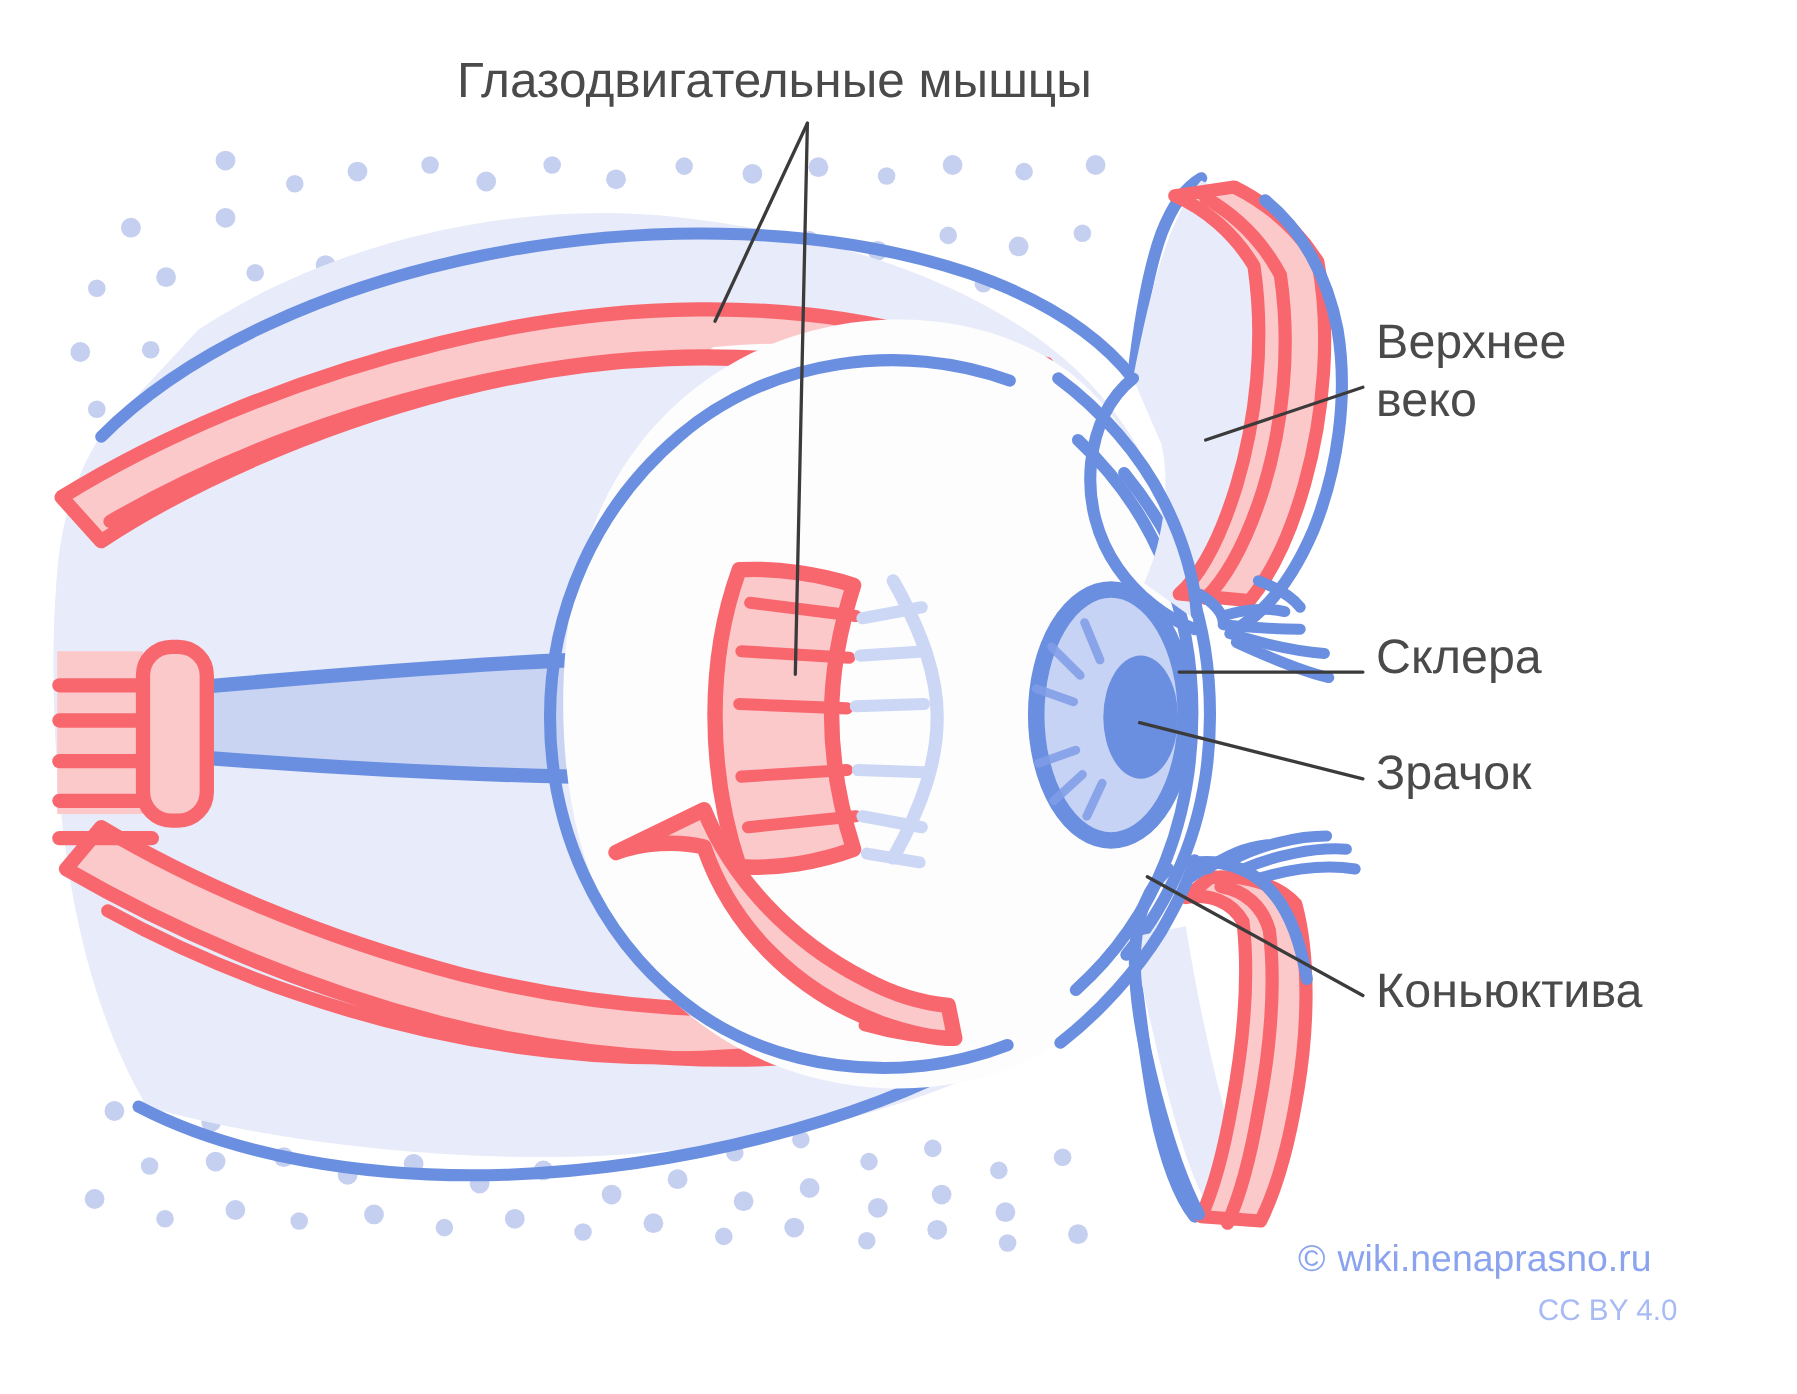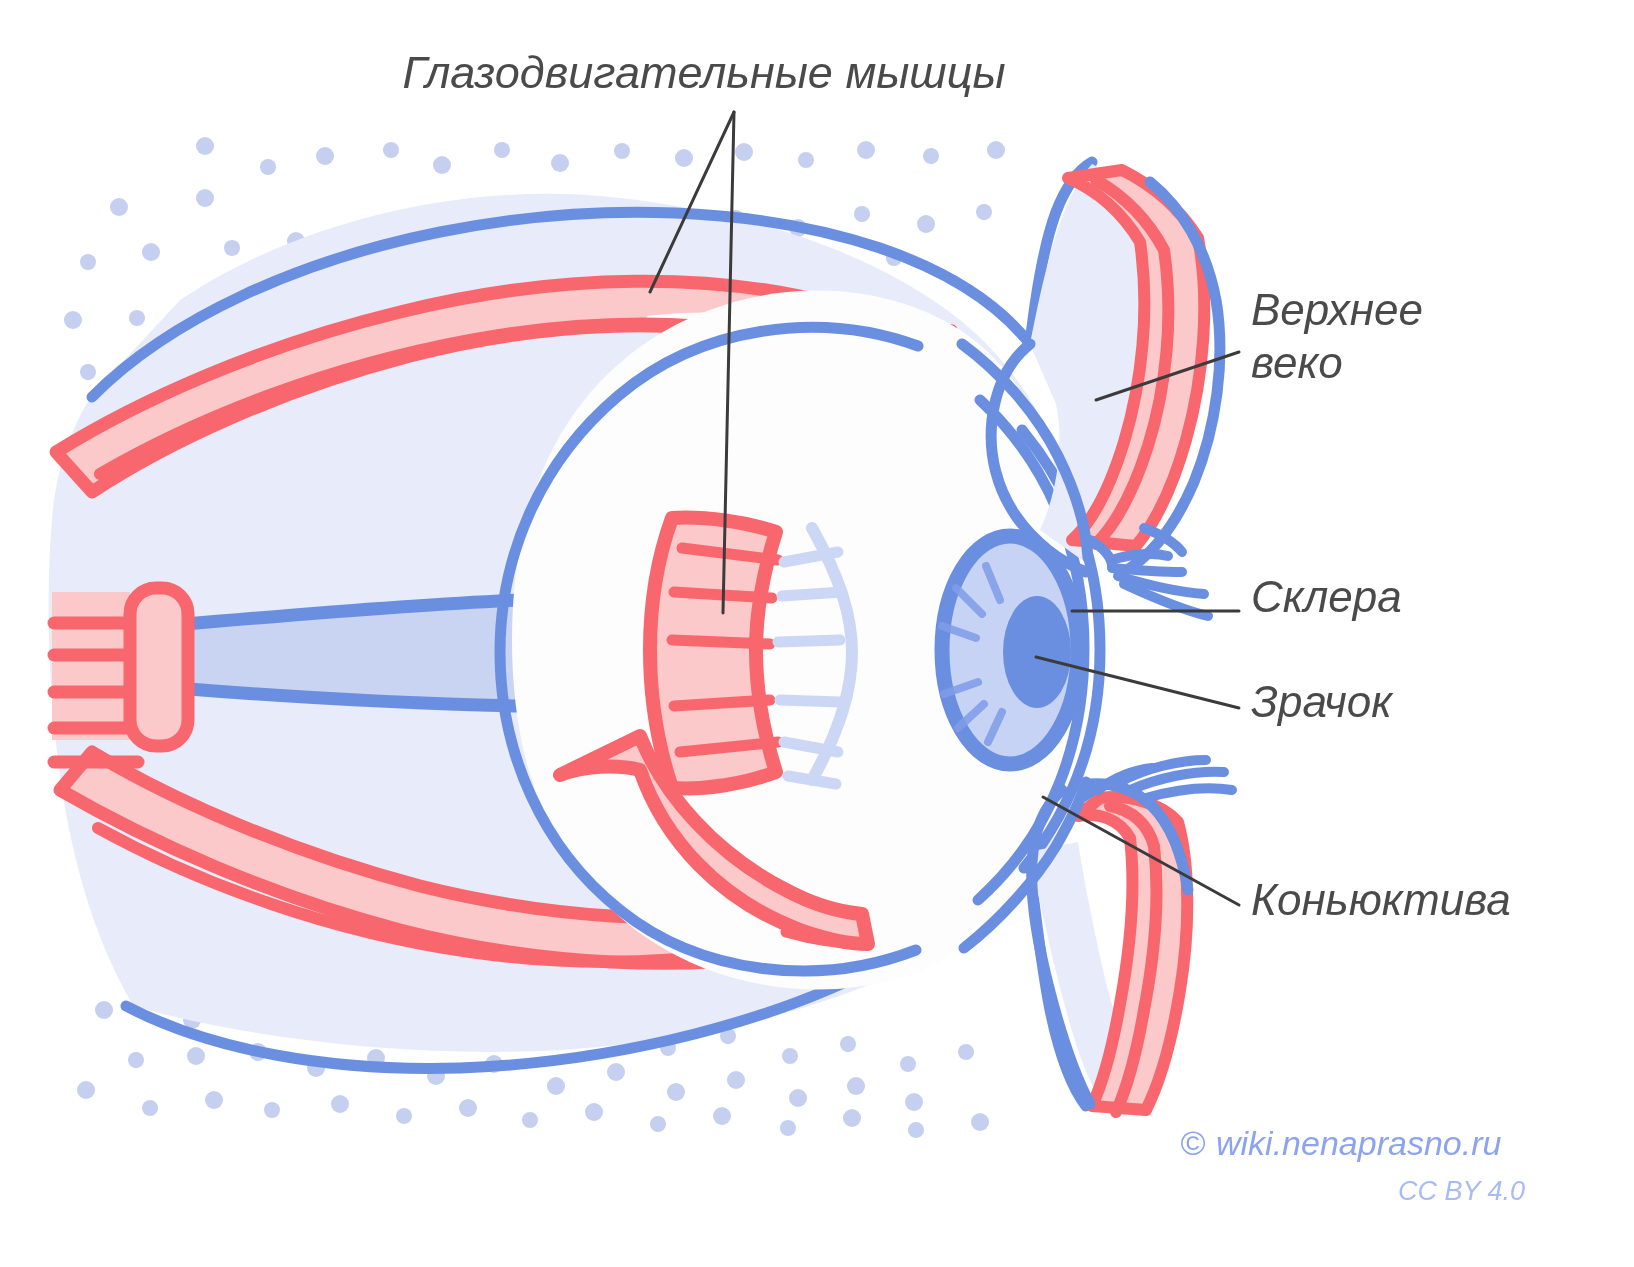--- a/index.html
+++ b/index.html
@@ -13,21 +13,20 @@
     height: 1267px;
     position: relative;
     overflow: hidden;
     font-family: "Liberation Sans", "DejaVu Sans", sans-serif;
   }
   #diagram-root {
     position: absolute;
     inset: 0;
     width: 1328px;
     height: 1267px;
-    font-style: italic;
   }
   svg#eye-svg {
     display: block;
     width: 1634px;
     height: 1267px;
   }
   .lbl {
     fill: #4a4a4a;
     font-family: "Liberation Sans", "DejaVu Sans", sans-serif;
     font-size: 44px;

